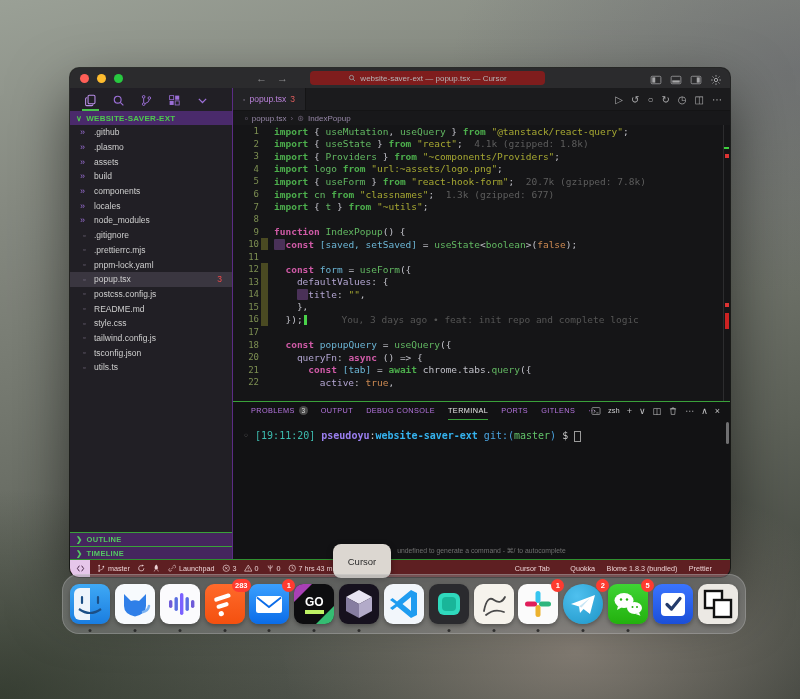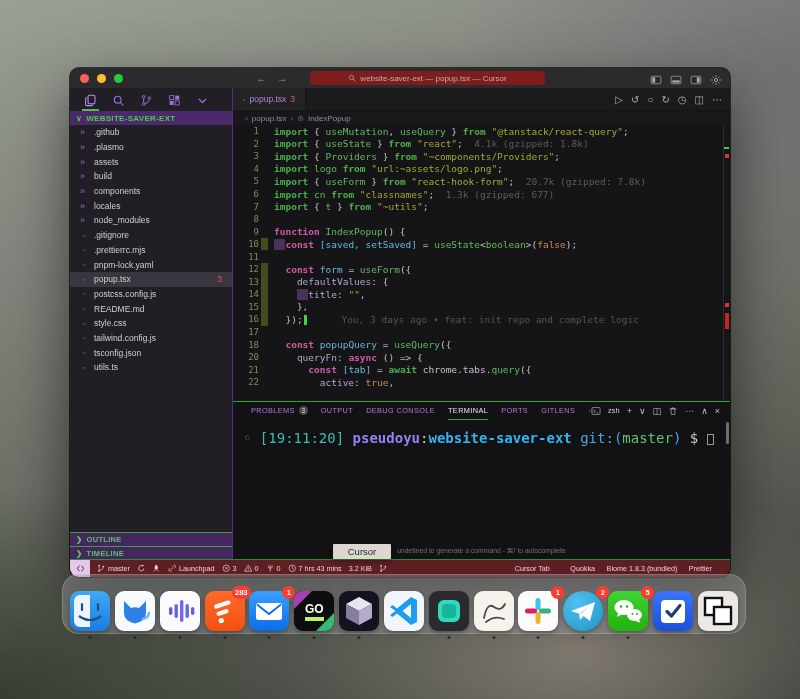--- a/index.html
+++ b/index.html
@@ -73,43 +73,43 @@
   .rmark{position:absolute;right:1px;}
   
   .panel{height:158px;flex:none;background:#121214;border-top:1px solid #3aa13a;position:relative;}
   .ptabs{height:17px;display:flex;align-items:center;gap:13px;padding-left:18px;font-size:7.3px;letter-spacing:.4px;color:#b675e0;}
   .ptab{display:flex;align-items:center;gap:4px;height:17px;}
   .ptab.active{color:#e8e8e8;border-bottom:1px solid #3aa13a;}
   .pbadge{background:#4a4a4a;color:#ddd;border-radius:50%;width:9px;height:9px;font-size:6.5px;display:flex;align-items:center;justify-content:center;letter-spacing:0;}
   .picons{position:absolute;right:10px;top:0;height:17px;display:flex;align-items:center;gap:7px;color:#c2c2c4;font-size:9px;}
   .picons .pic svg{width:10px;height:10px;display:block;}
   .picons .shl{font-size:7.5px;color:#cdcdcf;}
-  .termline{position:absolute;left:10px;top:28px;font-family:"DejaVu Sans Mono",monospace;font-size:14px;color:#c8c8c8;white-space:pre;}
+  .termline{position:absolute;left:10px;top:28px;font-family:"DejaVu Sans Mono",monospace;font-size:10px;color:#c8c8c8;white-space:pre;}
   .t-dim{color:#6b6b6b;} .t-time{color:#3dbdb0;} .t-user{color:#9a7ff0;font-weight:bold;}
   .t-dir{color:#35b3ef;font-weight:bold;} .t-git{color:#4aa4e0;} .t-branch{color:#62c46a;}
   .tcaret{display:inline-block;width:5px;height:9px;border:1px solid #9a9a9a;vertical-align:middle;}
   .phint{position:absolute;bottom:5px;left:0;right:0;text-align:center;font-size:6.8px;color:#707070;}
   .pscroll{position:absolute;right:1px;top:20px;width:3px;height:22px;background:#6f6f71;border-radius:2px;}
   
   .statusbar{position:absolute;left:0;right:0;bottom:0;height:17px;background:#5e1f22;border-top:1px solid #2f8f2f;
     display:flex;align-items:center;color:#ecd2d4;font-size:7.2px;}
   .sb-remote{height:17px;width:20px;background:#e6c6ea;color:#3a1a3a;display:flex;align-items:center;justify-content:center;flex:none;}
   .sb-remote svg{width:9px;height:9px;}
   .sbi{display:flex;align-items:center;gap:2.5px;margin-left:7px;white-space:nowrap;}
   .sbi svg{width:8.5px;height:8.5px;display:block;}
   .sb-spacer{flex:1;}
   .sbr{display:flex;align-items:center;gap:2.5px;margin-right:9px;white-space:nowrap;}
   
-  .tooltip{position:absolute;left:333px;top:544px;width:58px;height:15px;background:#dcd7d1;border-radius:1px;
+  .tooltip{position:absolute;left:333px;top:544px;width:58px;height:34px;background:#dcd7d1;border-radius:8px;
     box-shadow:0 2px 6px rgba(0,0,0,.4);display:flex;align-items:center;justify-content:center;
     font-size:9.5px;color:#2b2b2b;z-index:30;}
   
   .dock{position:absolute;left:62px;top:574px;width:684px;height:60px;border-radius:17px;
     background:rgba(150,150,152,.42);box-shadow:inset 0 0 0 1px rgba(255,255,255,.18);
-    display:flex;align-items:flex-start;padding:7px 8px;box-sizing:border-box;justify-content:space-between;z-index:40;}
+    display:flex;align-items:flex-start;padding:0 8px;box-sizing:border-box;justify-content:space-between;z-index:40;}
   .dapp{position:relative;width:40px;height:40px;margin-top:10px;flex:none;}
   .dapp .ic{width:40px;height:40px;border-radius:9px;overflow:hidden;position:relative;box-shadow:0 2px 4px rgba(0,0,0,.3);}
   .dapp .ic svg{position:absolute;inset:0;width:100%;height:100%;}
   .dbadge{position:absolute;top:-5px;right:-6px;min-width:13px;height:13px;border-radius:7px;background:#ff3b30;
     color:#fff;font-size:7.5px;font-weight:bold;display:flex;align-items:center;justify-content:center;padding:0 3px;box-sizing:border-box;z-index:2;}
   .ddot{position:absolute;left:50%;bottom:-8px;width:3px;height:3px;border-radius:50%;background:rgba(35,35,35,.85);transform:translateX(-50%);}
   .golabel{position:absolute;inset:0;display:flex;align-items:center;justify-content:center;color:#fff;font-weight:bold;font-size:12px;font-family:"Liberation Sans",sans-serif;}
   .golabel u{text-decoration:none;border-bottom:4px solid #bef264;padding-bottom:1px;}
 </style>
 </head>

